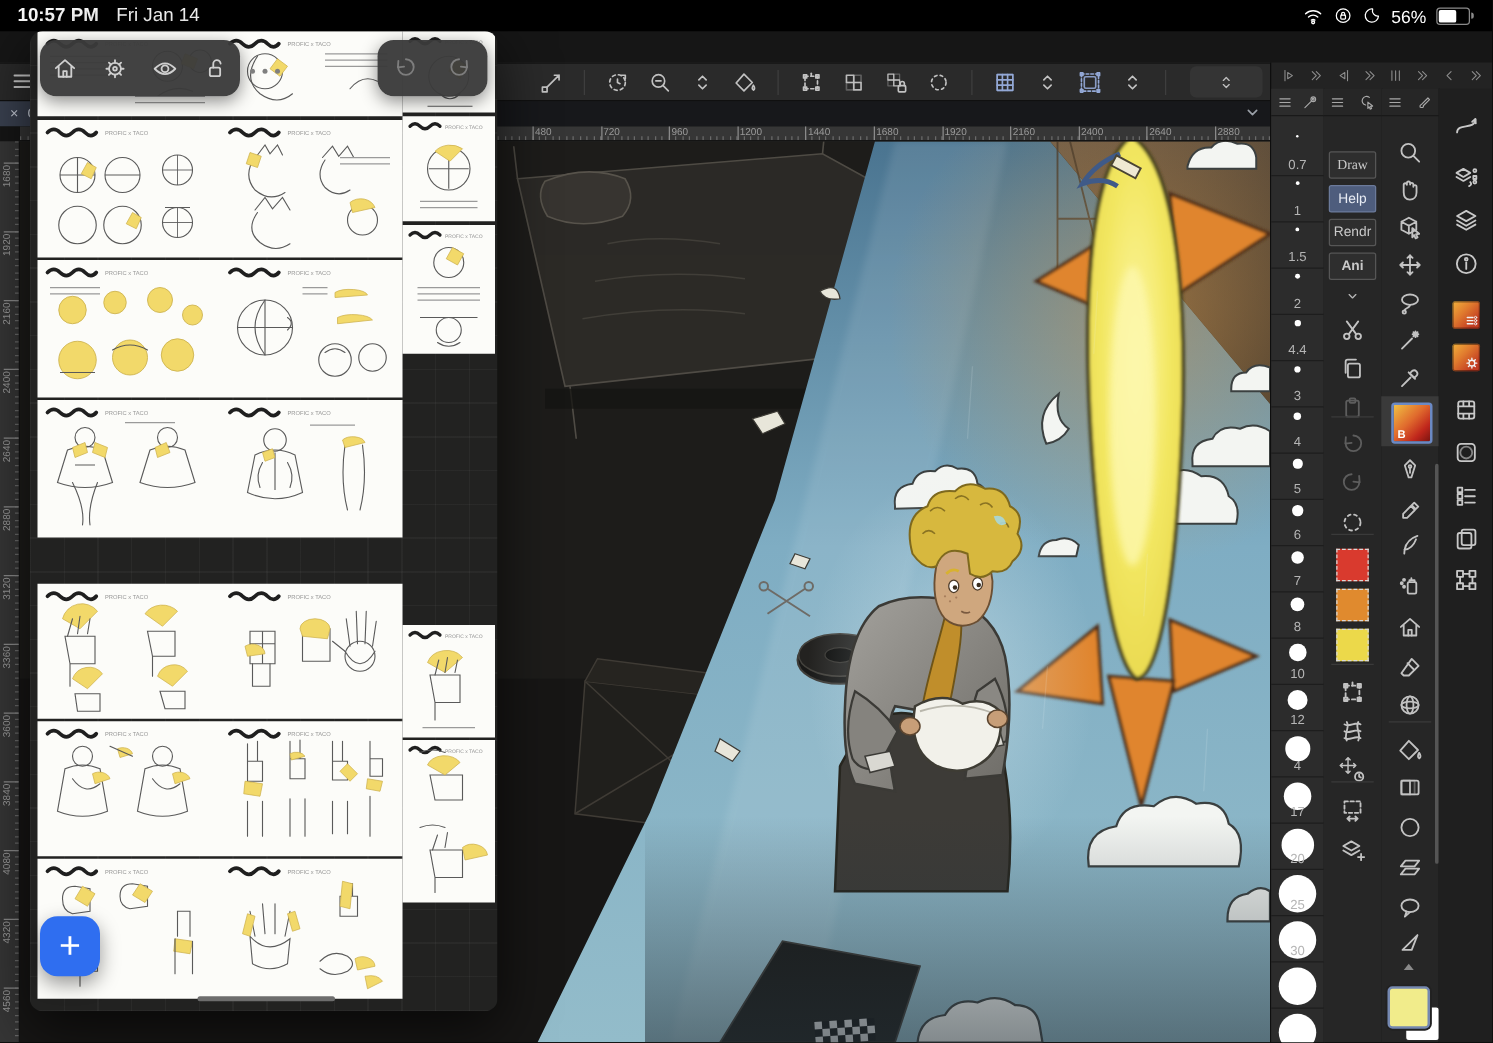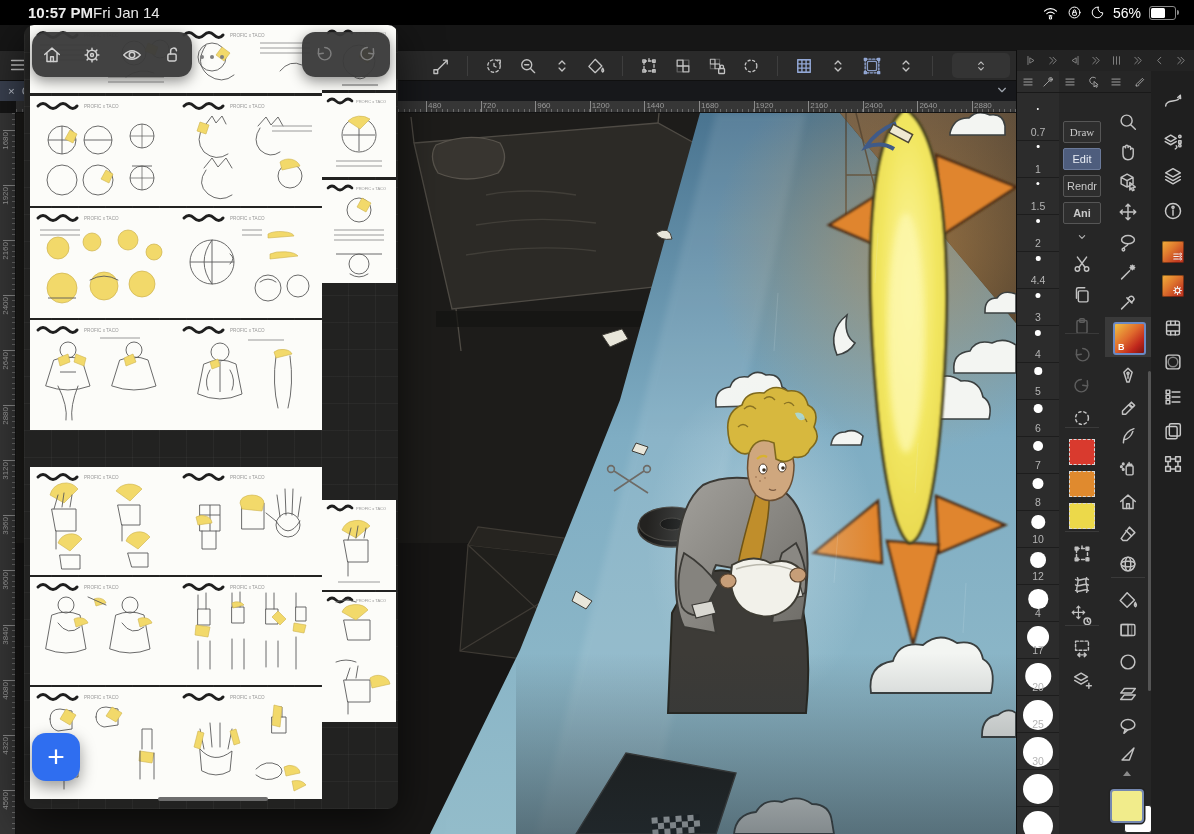--- a/index.html
+++ b/index.html
@@ -7,21 +7,21 @@
        font-family:"Liberation Sans","DejaVu Sans",sans-serif;-webkit-font-smoothing:antialiased;}
   .abs{position:absolute;}
   .ic{display:inline-block;vertical-align:middle;color:#c2c2c2;}
   .ic svg{display:block;width:100%;height:100%;}
   .ic * {stroke:currentColor;fill:none;stroke-width:1.6;stroke-linecap:round;stroke-linejoin:round;}
   .dim{color:#5d5d5d !important;}
   .accent{color:#93a8d6 !important;}
 
   
   #status-bar{left:0;top:0;width:1194px;height:25px;background:#000;color:#fff;}
-  #sb-time{left:28px;top:4px;font-size:15px;font-weight:700;}
+  #sb-time{left:14px;top:4px;font-size:15px;font-weight:700;}
   #sb-date{left:93px;top:4px;font-size:15px;font-weight:400;}
   #sb-right{right:18px;top:4px;display:flex;align-items:center;gap:8px;height:17px;}
   #sb-batt-pct{font-size:14px;}
   .batt{width:25px;height:12px;border:1px solid #8a8a8a;border-radius:3px;position:relative;}
   .batt>span{position:absolute;left:1px;top:1px;bottom:1px;width:56%;background:#fff;border-radius:1.5px;}
   .batt::after{content:"";position:absolute;right:-4px;top:3px;width:2px;height:5px;background:#8a8a8a;border-radius:0 2px 2px 0;}
 
   
   #menu-bar{left:0;top:25px;width:1194px;height:25px;background:#1b1b1b;}
   #menu-items{left:409px;top:0;height:25px;display:flex;gap:30px;align-items:center;color:#e3e3e3;font-size:13.5px;}
@@ -1221,21 +1221,21 @@
               <use href="#i-menu"></use>
             </svg>
           </span>
           <span class="ic" style="width: 14px; height: 14px;">
             <svg viewBox="0 0 24 24">
               <use href="#i-selectg"></use>
             </svg>
           </span>
         </div>
         <div class="etab" style="top: 50px; font-family: Liberation Serif, serif;">Draw</div>
-        <div class="etab sel" style="top: 77px;">Edit</div>
+        <div class="etab sel" style="top: 77px;">Help</div>
         <div class="etab" style="top: 104px;">Rendr</div>
         <div class="etab" style="top: 131px; font-weight: bold;">Ani</div>
         <span class="ic" style="width: 16px; height: 16px; position: absolute; left: 15px; top: 158px; color: rgb(181, 181, 181);">
           <svg viewBox="0 0 24 24">
             <use href="#i-chevdown"></use>
           </svg>
         </span>
         <span class="ic tool" style="width: 22px; height: 22px; position: absolute; left: 12px; top: 182px;">
           <svg viewBox="0 0 24 24">
             <use href="#i-scissors"></use>

